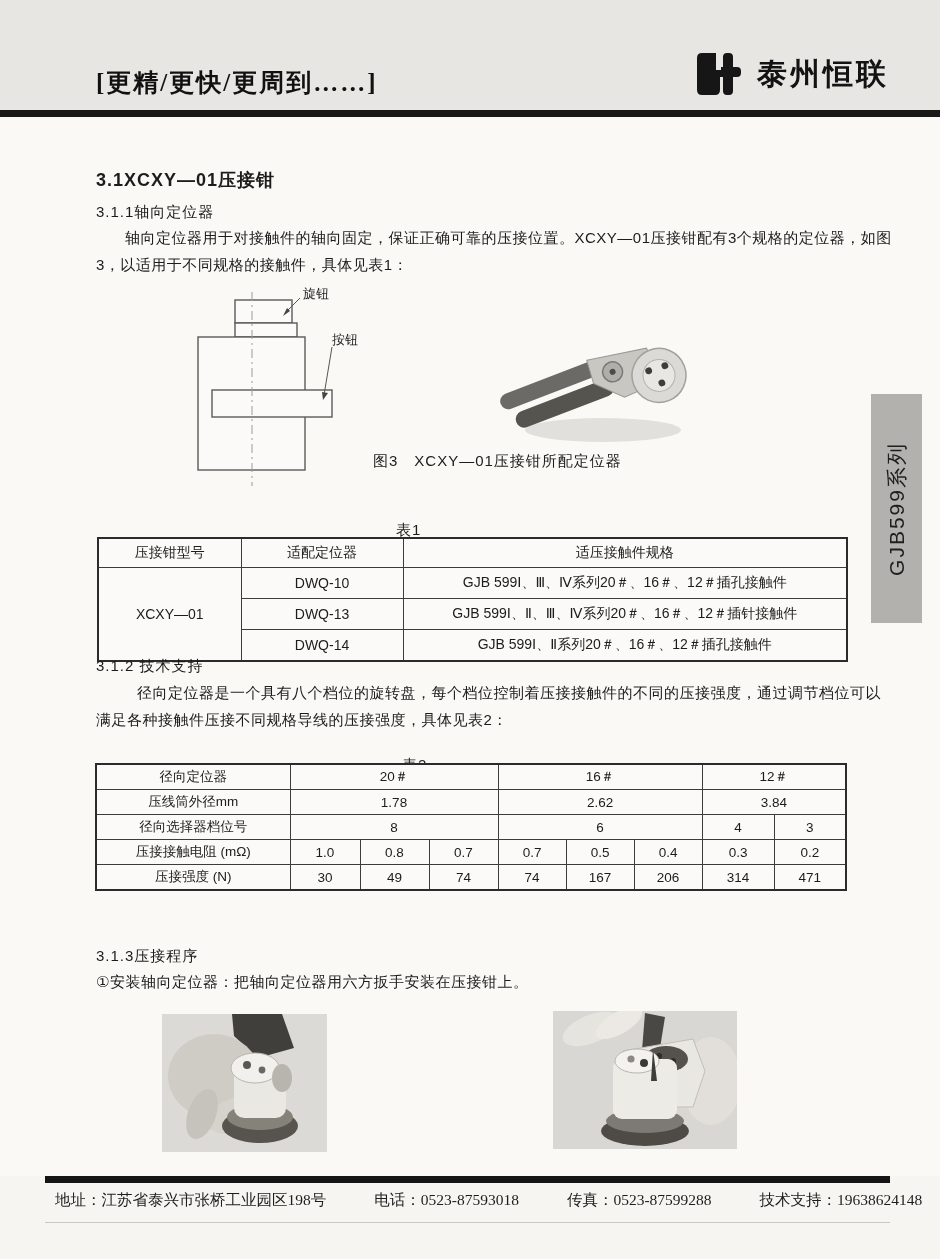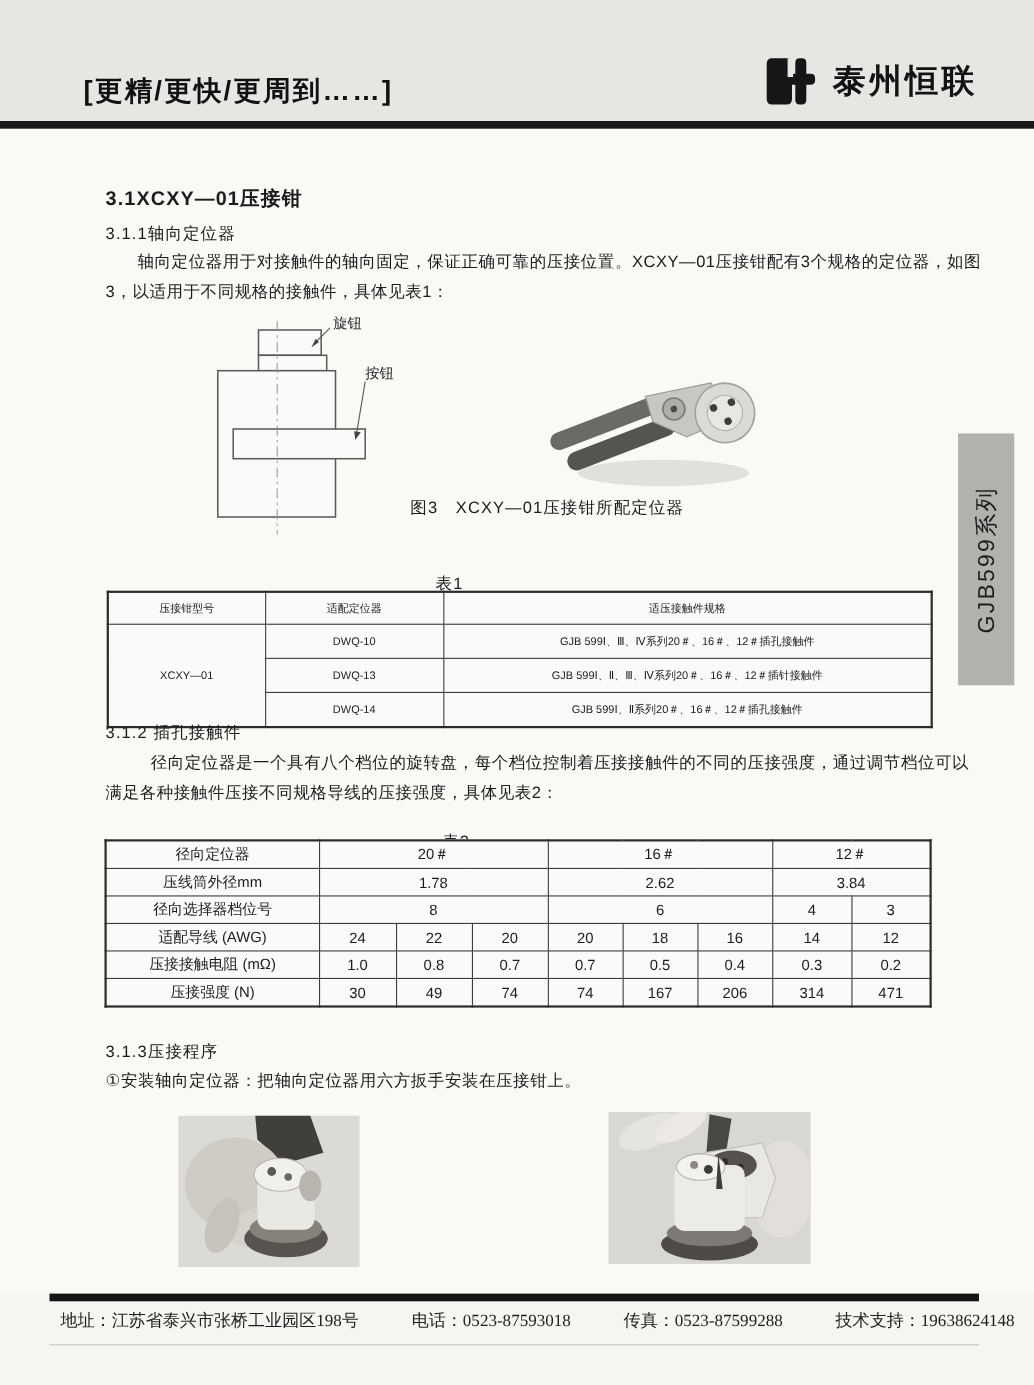--- a/index.html
+++ b/index.html
@@ -9,21 +9,21 @@
     font-family:"Liberation Sans","DejaVu Sans",sans-serif;
     color:#1c1c1c;
     -webkit-font-smoothing:antialiased;
   }
   .abs{position:absolute;}
 
   
   .header-band{left:0;top:0;width:940px;height:110px;background:#e7e6e3;}
   .top-bar{left:0;top:110px;width:940px;height:7px;background:#191919;}
   .slogan{
-    left:76px;top:66px;font-family:Liberation Sans, sans-serif;
+    left:96px;top:66px;font-family:Liberation Serif, serif;
     font-weight:bold;font-size:25px;letter-spacing:2px;color:#111;
   }
   .logo-wrap{left:694px;top:50px;display:flex;align-items:center;gap:9px;}
   .brand-name{
     font-size:30px;font-weight:900;letter-spacing:3px;color:#131313;
     font-family:Liberation Serif, serif;
   }
 
   
   .h1{left:96px;top:168px;font-size:18px;font-weight:bold;letter-spacing:1px;}
@@ -37,21 +37,21 @@
   .tbl-title{font-size:15px;letter-spacing:1px;margin-top:16px;}
 
   
   table{border-collapse:collapse;table-layout:fixed;background:#fbfaf8;}
   .t1{left:97px;top:537px;width:749px;}
   .t2{left:95px;top:763px;width:750px;}
   td,th{
     border:1px solid #3c3c3c;text-align:center;vertical-align:middle;
     font-weight:normal;padding:0 2px;overflow:hidden;white-space:nowrap;
   }
-  .t1 td,.t1 th{font-size:10px;height:30px;margin-top:20px;}
+  .t1 td,.t1 th{font-size:14px;height:30px;margin-top:20px;}
   .t1 tr.hdr th{height:28px;}
   .t2 td,.t2 th{font-size:13.5px;height:24px;}
   table{border:2px solid #2b2b2b;}
 
   
   .side-tab{
     left:871px;top:394px;width:51px;height:229px;background:#b2b1ae;
     display:flex;align-items:center;justify-content:center;
   }
   .side-tab span{
@@ -154,21 +154,21 @@
     <td>DWQ-13</td>
     <td>GJB 599Ⅰ、Ⅱ、Ⅲ、Ⅳ系列20＃、16＃、12＃插针接触件</td>
   </tr>
   <tr>
     <td>DWQ-14</td>
     <td>GJB 599Ⅰ、Ⅱ系列20＃、16＃、12＃插孔接触件</td>
   </tr>
 </tbody>
   </table>
 
-<div class="abs h2" style="left:96px;top:657px;">3.1.2 插孔接触件</div>
+<div class="abs h2" style="left:96px;top:657px;">3.1.2 技术支持</div>
 <div class="abs body-line" style="left:137px;top:684px;">径向定位器是一个具有八个档位的旋转盘，每个档位控制着压接接触件的不同的压接强度，通过调节档位可以</div>
 <div class="abs body-line" style="left:96px;top:711px;">满足各种接触件压接不同规格导线的压接强度，具体见表2：</div>
 
 <div class="abs tbl-title" style="left:402px;top:740px;">表2</div>
 <table class="abs t2">
   <colgroup>
     <col style="width:194px">
       <col style="width:70px">
       <col style="width:69px">
       <col style="width:69px">
@@ -192,31 +192,20 @@
     <td colspan="2">3.84</td>
   </tr>
   <tr>
     <th>径向选择器档位号</th>
     <td colspan="3">8</td>
     <td colspan="3">6</td>
     <td>4</td>
     <td>3</td>
   </tr>
   <tr>
-    <th>适配导线 (AWG)</th>
-    <td>24</td>
-    <td>22</td>
-    <td>20</td>
-    <td>20</td>
-    <td>18</td>
-    <td>16</td>
-    <td>14</td>
-    <td>12</td>
-  </tr>
-  <tr>
     <th>压接接触电阻 (mΩ)</th>
     <td>1.0</td>
     <td>0.8</td>
     <td>0.7</td>
     <td>0.7</td>
     <td>0.5</td>
     <td>0.4</td>
     <td>0.3</td>
     <td>0.2</td>
   </tr>

